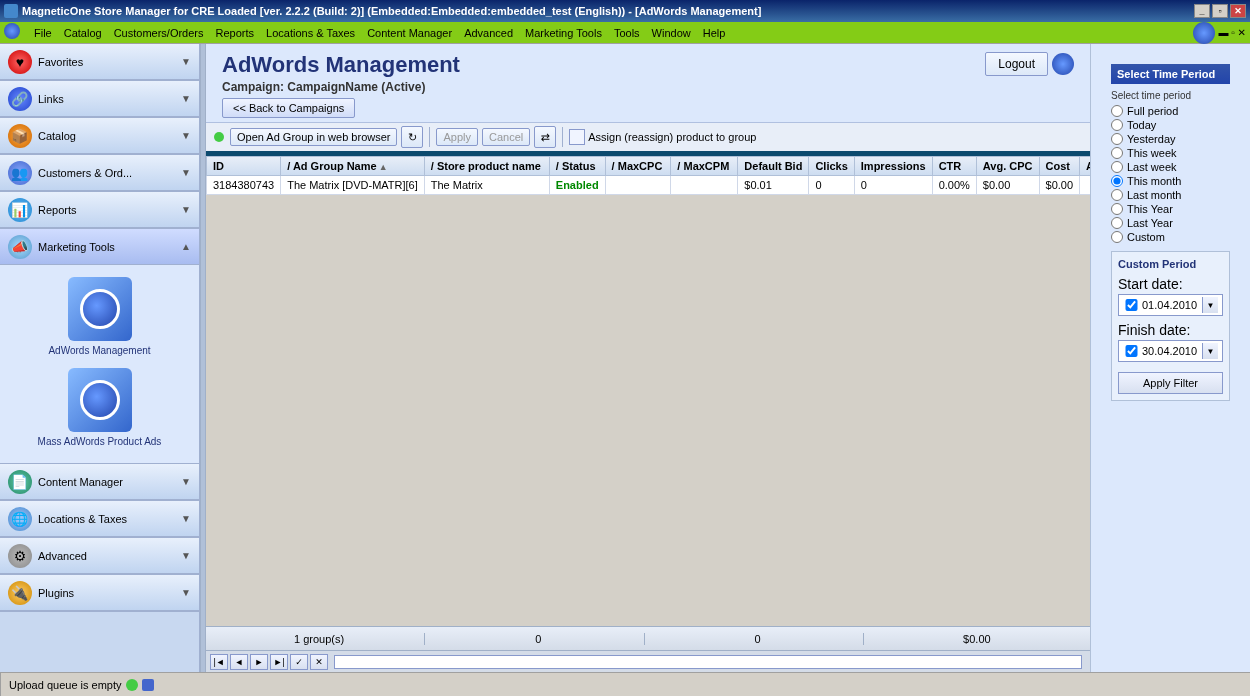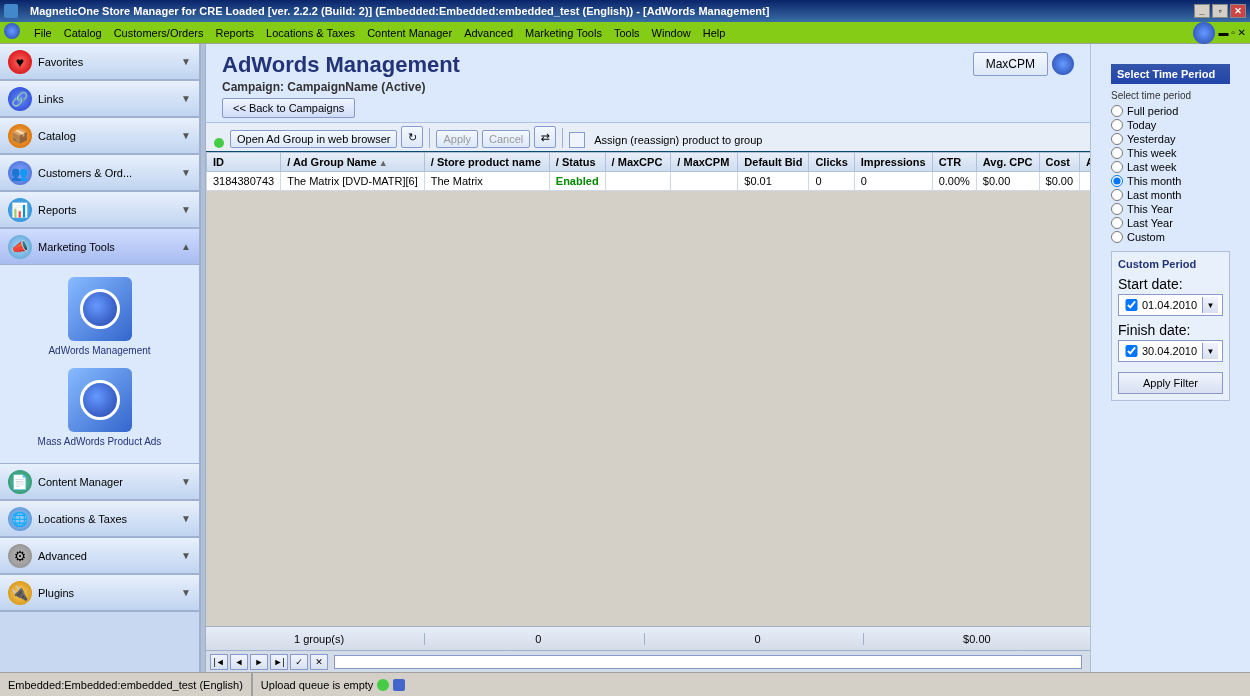--- a/index.html
+++ b/index.html
@@ -10,21 +10,21 @@
       background: linear-gradient(to bottom, #0a246a, #3a6ea5);
       color: white;
       height: 22px;
       display: flex;
       align-items: center;
       padding: 0 4px;
       font-size: 11px;
       font-weight: bold;
       justify-content: space-between;
     }
-    .title-bar-left { display: flex; align-items: center; gap: 12px; }
+    .title-bar-left { display: flex; align-items: center; gap: 4px; }
     .title-bar-right { display: flex; gap: 2px; }
     .title-btn {
       width: 16px; height: 14px; background: #d4d0c8; border: 1px solid #888;
       color: #000; font-size: 9px; display: flex; align-items: center; justify-content: center;
       cursor: pointer;
     }
     .title-icon { width: 14px; height: 14px; background: #4488cc; border-radius: 2px; display: inline-block; }
 
     
     .menu-bar {
@@ -125,24 +125,24 @@
       cursor: pointer;
       font-size: 11px;
       margin-top: 4px;
       border-radius: 2px;
     }
 
     
     .toolbar {
       background: #e8eef8;
       border-top: 1px solid #b0c0e0;
-      border-bottom: 1px solid #0c4a6e;
+      border-bottom: 5px solid #0c4a6e;
       padding: 3px 8px;
       display: flex;
-      align-items: flex-end;
+      align-items: center;
       gap: 4px;
     }
     .toolbar-btn {
       display: flex; align-items: center; gap: 3px;
       padding: 2px 6px;
       background: linear-gradient(to bottom, #f4f8ff, #dce8f8);
       border: 1px solid #8899cc;
       cursor: pointer;
       font-size: 11px;
       border-radius: 2px;
@@ -509,42 +509,42 @@
     <div class="content-header" style="background:#dce8fc;">
       <div style="display:flex;justify-content:space-between;align-items:flex-start;">
         <div>
           <div class="page-title">AdWords Management</div>
           <div class="campaign-name">Campaign: CampaignName (Active)</div>
           <button class="back-btn">
             <span>&lt;&lt; Back to Campaigns</span>
           </button>
         </div>
         <div style="display:flex;gap:4px;align-items:center;">
-          <button class="toolbar-btn" style="padding:4px 12px;font-size:12px;">MaxCPM</button>
+          <button class="toolbar-btn" style="padding:4px 12px;font-size:12px;">Logout</button>
           <div style="width:22px;height:22px;background:radial-gradient(circle,#6699ff,#2244aa);border-radius:50%;cursor:pointer;"></div>
         </div>
       </div>
     </div>
 
     <div class="toolbar">
       <div style="width:10px;height:10px;background:#44cc44;border-radius:50%;margin-right:2px;"></div>
       <button class="toolbar-btn">
         <span>Open Ad Group in web browser</span>
       </button>
       <div class="toolbar-icon-btn">↻</div>
       <div class="toolbar-separator"></div>
       <button class="toolbar-btn disabled">
         <span>Apply</span>
       </button>
       <button class="toolbar-btn disabled">
         <span>Cancel</span>
       </button>
       <div class="toolbar-icon-btn">⇄</div>
       <div class="toolbar-separator"></div>
-      <div style="display:flex;align-items:center;gap:9px;">
+      <div style="display:flex;align-items:center;gap:3px;">
         <div style="width:16px;height:16px;border:1px solid #8899cc;background:#f0f4ff;"></div>
         <span>Assign (reassign) product to group</span>
       </div>
     </div>
 
     <div class="table-container">
       <table>
         <thead>
           <tr>
             <th>ID</th>
@@ -664,19 +664,18 @@
       <button class="apply-filter-btn">
         <span>Apply Filter</span>
       </button>
     </div>
 
   </div>
 
 </div>
 
 <div class="bottom-bar">
-  <div class="bottom-left">Embedded:Embedded:embedded_test (English)</div>
   <div class="bottom-right">
     <span>Upload queue is empty</span>
     <div class="status-indicator"></div>
     <div style="width:12px;height:12px;background:#4466cc;border-radius:2px;"></div>
   </div>
 </div>
 
 </body></html>

